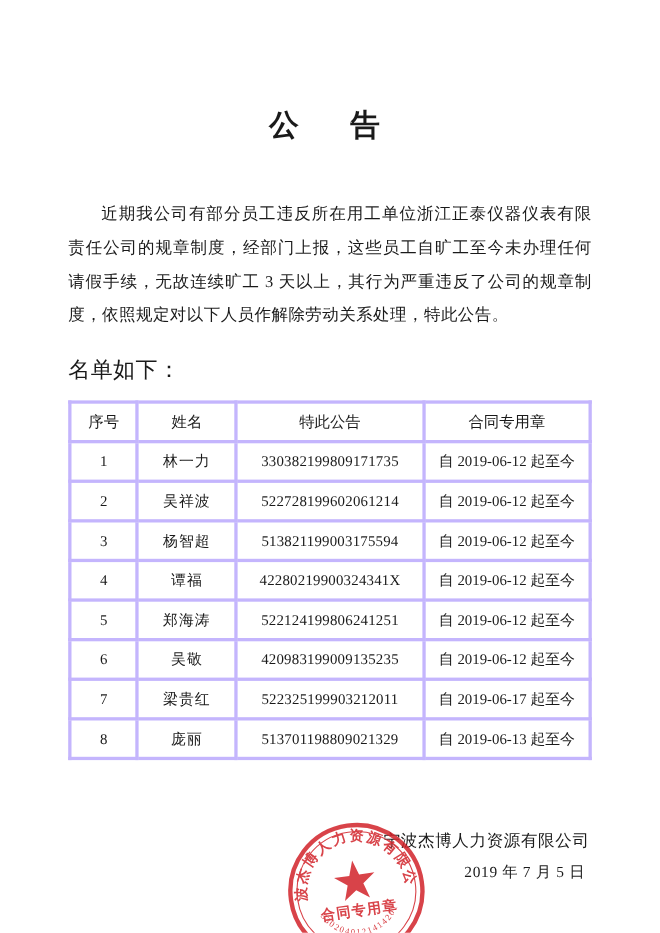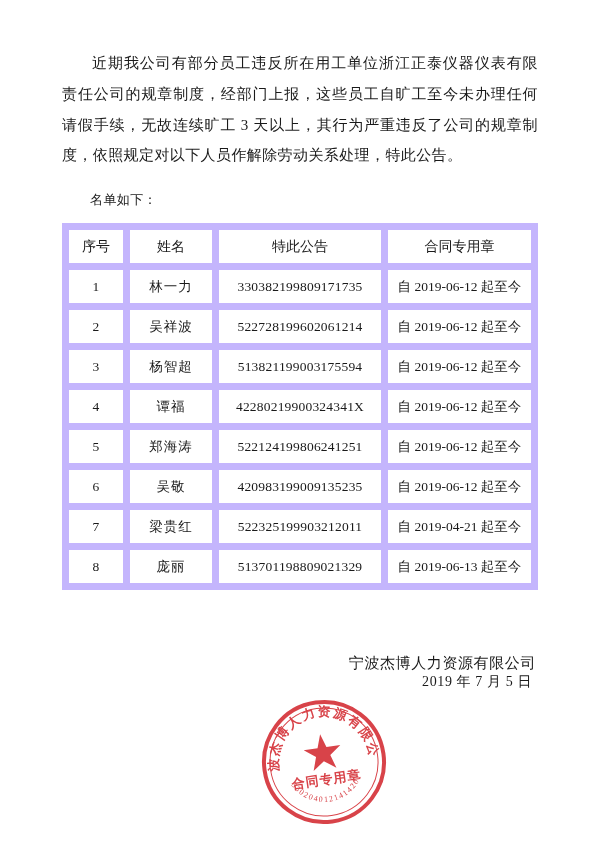--- a/index.html
+++ b/index.html
@@ -35,33 +35,32 @@
     margin-top: 48px;
     font-size: 15px;
     line-height: 2.05;
     text-align: justify;
     text-indent: 2em;
     letter-spacing: 0.4px;
     font-family: Liberation Serif, serif;
   }
   .list-label {
     margin-top: 20px;
-    font-size: 13px;
+    font-size: 20px;
     letter-spacing: 0.4px;
-    margin-left: 28px;
   }
   table.name-table {
     margin-top: 14px;
     border-collapse: collapse;
     width: 100%;
     table-layout: fixed;
   }
   table.name-table th,
   table.name-table td {
-    border: 7px solid #c4b5fd;
+    border: 3px solid #c4b5fd;
     text-align: center;
     font-size: 13.5px;
     height: 33px;
     padding: 0;
     font-family: "Liberation Serif", "DejaVu Serif", serif;
     margin-left: 24px;
   }
   table.name-table th {
     font-weight: normal;
     font-size: 14px;
@@ -90,20 +89,21 @@
     position: relative;
   }
   .sig-company {
     font-size: 15px;
     letter-spacing: 0.6px;
     padding-right: 2px;
   }
   .sig-date {
     font-size: 14px;
     letter-spacing: 0.6px;
+    margin-top: 10px;
     padding-right: 6px;
   }
   
   .seal {
     position: absolute;
     left: 258px;
     top: 648px;
     width: 132px;
     height: 132px;
     pointer-events: none;
@@ -112,20 +112,21 @@
   .seal-text-main {
     font-family: "Liberation Serif", "DejaVu Serif", serif;
     font-weight: bold;
   }
 </style>
 </head>
 <body>
 
 <div class="page">
 
+  <div class="doc-title">公　告</div>
 
   <div class="body-text">近期我公司有部分员工违反所在用工单位浙江正泰仪器仪表有限责任公司的规章制度，经部门上报，这些员工自旷工至今未办理任何请假手续，无故连续旷工 3 天以上，其行为严重违反了公司的规章制度，依照规定对以下人员作解除劳动关系处理，特此公告。</div>
 
   <div class="list-label">名单如下：</div>
 
   <table class="name-table">
     <colgroup>
       <col class="col-idx">
         <col class="col-name">
         <col class="col-id">
@@ -173,21 +174,21 @@
       <tr>
         <td class="cell-idx">6</td>
         <td class="cell-name">吴敬</td>
         <td class="cell-id">420983199009135235</td>
         <td class="cell-date">自 2019-06-12 起至今</td>
       </tr>
       <tr>
         <td class="cell-idx">7</td>
         <td class="cell-name">梁贵红</td>
         <td class="cell-id">522325199903212011</td>
-        <td class="cell-date">自 2019-04-21 起至今</td>
+        <td class="cell-date">自 2019-06-17 起至今</td>
       </tr>
       <tr>
         <td class="cell-idx">8</td>
         <td class="cell-name">庞丽</td>
         <td class="cell-id">513701198809021329</td>
         <td class="cell-date">自 2019-06-13 起至今</td>
       </tr>
     </tbody>
   </table>
 

